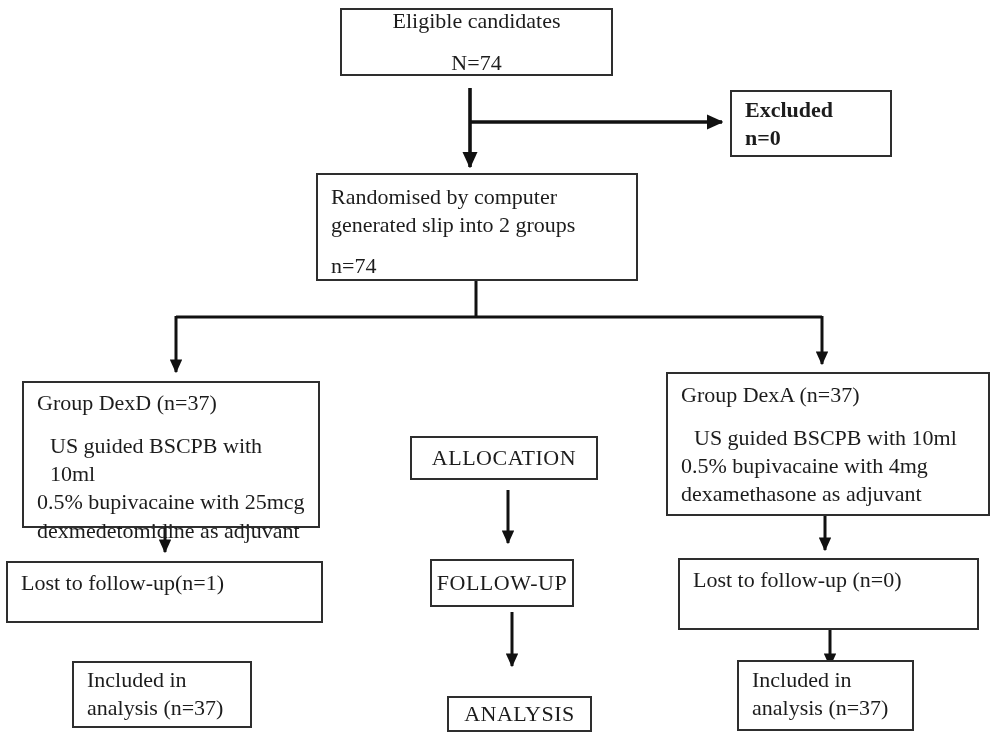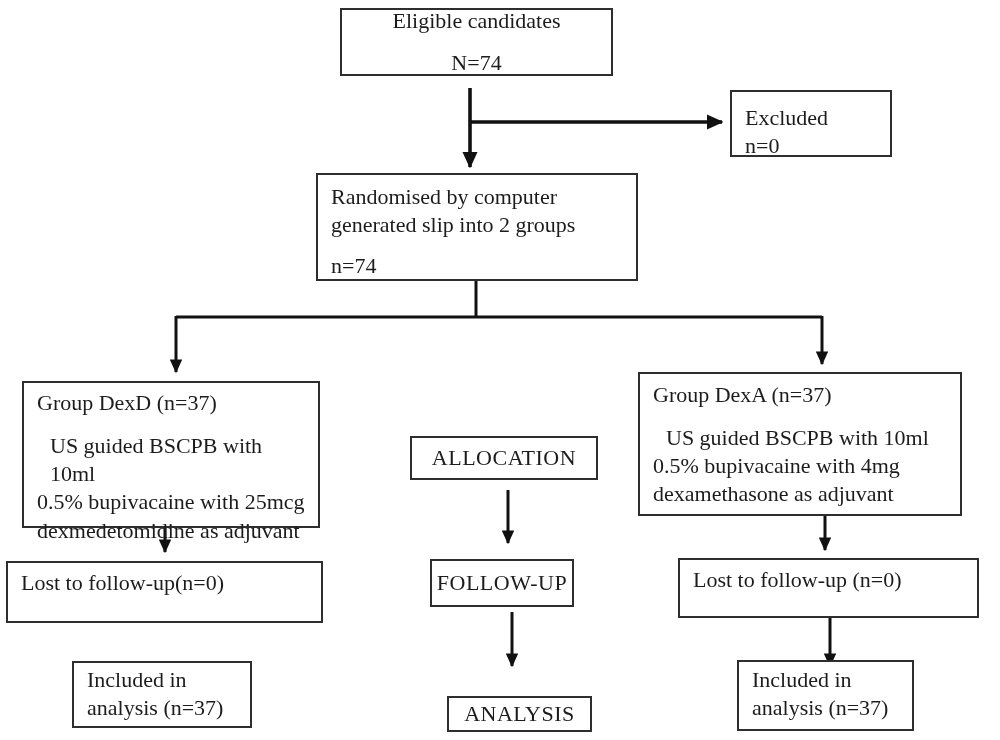--- a/index.html
+++ b/index.html
@@ -65,58 +65,58 @@
     <line x1="508" y1="490" x2="508" y2="543" stroke="#111111" stroke-width="3" marker-end="url(#arrow)"></line>
 
     <line x1="512" y1="612" x2="512" y2="666" stroke="#111111" stroke-width="3" marker-end="url(#arrow)"></line>
   </svg>
 
   <div class="box center" style="left:340px;top:8px;width:273px;height:68px;">
     <div>Eligible candidates</div>
     <div class="mt-gap">N=74</div>
   </div>
 
-  <div class="box pad" style="left:730px;top:90px;width:162px;height:67px;padding-top:12px;">
+  <div class="box pad" style="left:730px;top:90px;width:162px;height:67px;padding-top:4px;font-weight:bold;">
     <div>Excluded</div>
     <div>n=0</div>
   </div>
 
   <div class="box pad" style="left:316px;top:173px;width:322px;height:108px;padding-top:8px;">
     <div>Randomised by computer</div>
     <div>generated slip into 2 groups</div>
     <div class="mt-gap">n=74</div>
   </div>
 
   <div class="box pad" style="left:22px;top:381px;width:298px;height:147px;padding-top:6px;">
     <div>Group DexD (n=37)</div>
     <div class="mt-gap-lg">US guided BSCPB with 10ml</div>
     <div>0.5% bupivacaine with 25mcg</div>
     <div>dexmedetomidine as adjuvant</div>
   </div>
 
-  <div class="box pad" style="left:638px;top:372px;width:324px;height:144px;padding-top:7px;">
+  <div class="box pad" style="left:666px;top:372px;width:324px;height:144px;padding-top:7px;">
     <div>Group DexA (n=37)</div>
     <div class="mt-gap-lg">US guided BSCPB with 10ml</div>
     <div>0.5% bupivacaine with 4mg</div>
     <div>dexamethasone as adjuvant</div>
   </div>
 
   <div class="box center stage" style="left:410px;top:436px;width:188px;height:44px;">
     <div>ALLOCATION</div>
   </div>
 
   <div class="box pad" style="left:6px;top:561px;width:317px;height:62px;padding-top:6px;">
-    <div>Lost to follow-up(n=0)</div>
+    <div>Lost to follow-up(n=1)</div>
   </div>
 
   <div class="box center stage" style="left:430px;top:559px;width:144px;height:48px;">
     <div>FOLLOW-UP</div>
   </div>
 
-  <div class="box pad" style="left:678px;top:558px;width:301px;height:60px;padding-top:6px;">
+  <div class="box pad" style="left:678px;top:558px;width:301px;height:72px;padding-top:6px;">
     <div>Lost to follow-up (n=0)</div>
   </div>
 
   <div class="box pad" style="left:72px;top:661px;width:180px;height:67px;padding-top:3px;">
     <div>Included in</div>
     <div>analysis (n=37)</div>
   </div>
 
   <div class="box center stage" style="left:447px;top:696px;width:145px;height:36px;">
     <div>ANALYSIS</div>

